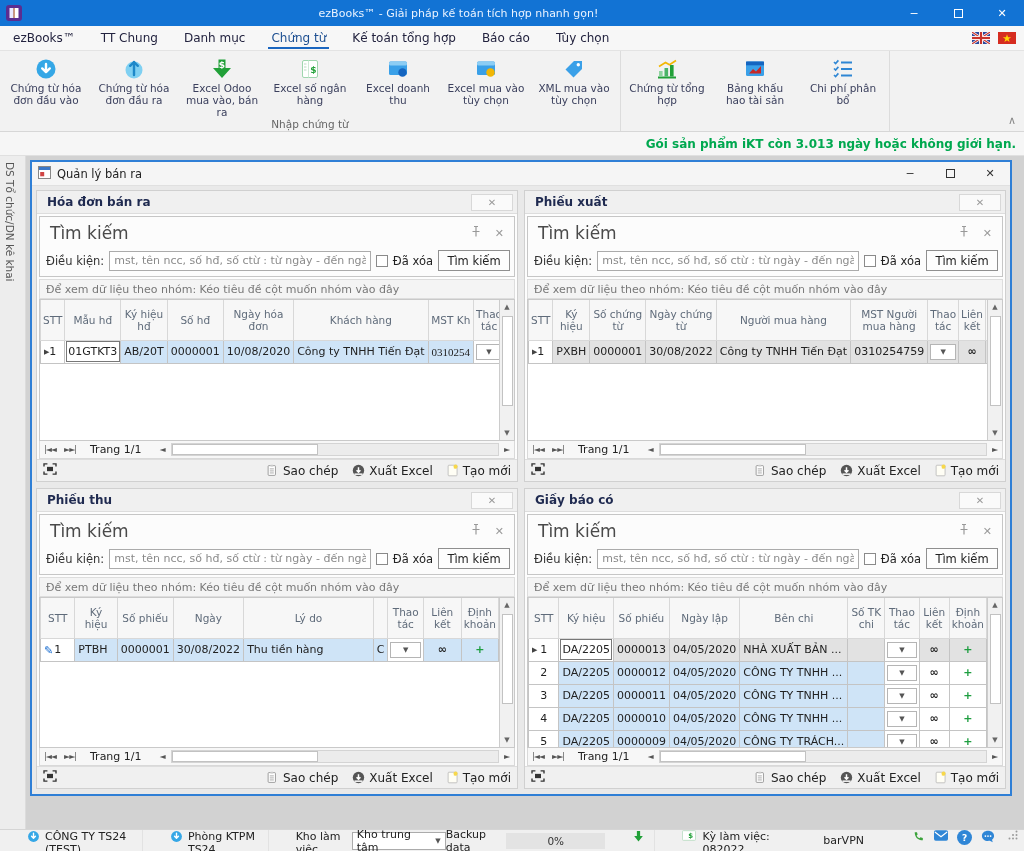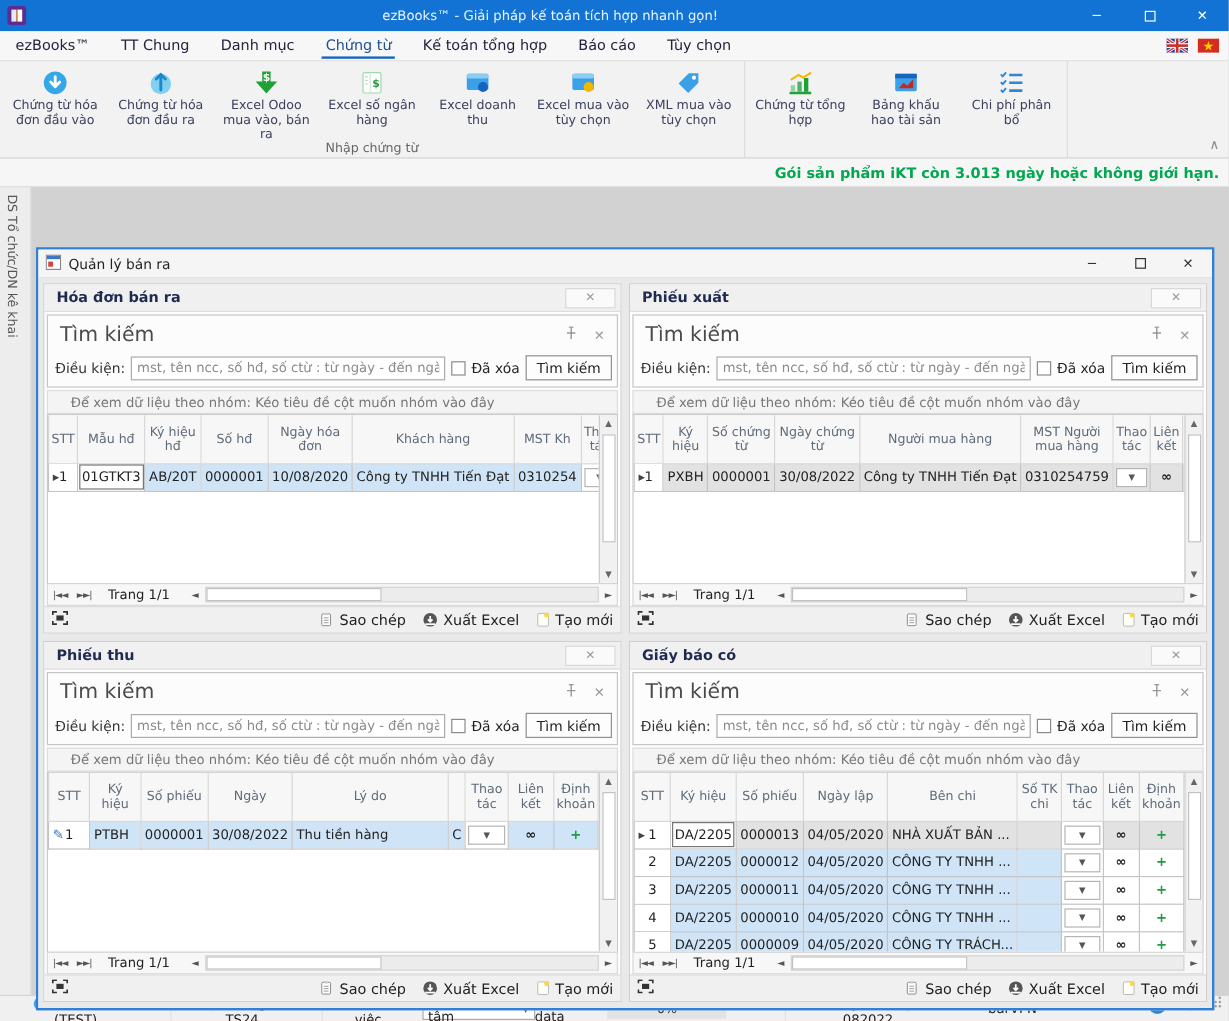--- a/index.html
+++ b/index.html
@@ -36,21 +36,21 @@
 
   
   .msgrow { height:24px; background:#f6f6f6; border-bottom:1px solid #e0e0e0; display:flex; align-items:center; justify-content:flex-end; padding-right:8px; flex:none; }
   .license { color:#00a84f; font-weight:bold; font-size:12px; }
 
   
   .workspace { flex:1; position:relative; background:#d2d2d2; }
   .side-rail { position:absolute; left:0; top:0; bottom:0; width:26px; background:#ededed; border-right:1px solid #dcdcdc; }
   .side-tab { position:absolute; left:4px; top:6px; writing-mode:vertical-rl; font-size:10.5px; color:#555; white-space:nowrap; }
 
-  .inner-window { position:absolute; left:30px; top:4px; width:982px; height:636px; background:#f0f0f0; border:2px solid #2f7fd6; display:flex; flex-direction:column;margin-top:46px; }
+  .inner-window { position:absolute; left:30px; top:4px; width:982px; height:636px; background:#f0f0f0; border:2px solid #2f7fd6; display:flex; flex-direction:column; }
   .inner-titlebar { height:24px; background:#f5f5f5; border-bottom:1px solid #e0e0e0; display:flex; align-items:center; padding-left:6px; flex:none; }
   .inner-title { font-size:11.5px; color:#222; margin-left:6px; }
   .inner-controls { margin-left:auto; display:flex; }
   .inner-btn { width:40px; height:24px; display:flex; align-items:center; justify-content:center; color:#333; font-size:11px; }
   .inner-btn .maxbox { width:9px; height:9px; border:1px solid #333; display:block; }
 
   .panel-grid { flex:1; display:grid; grid-template-columns:1fr 1fr; grid-template-rows:1fr 1.03fr; gap:6px; padding:4px 4px 5px 4px; background:#e9e9e9; overflow:hidden; }
 
   
   .panel { background:#fdfdfd; border:1px solid #d0d0d0; display:flex; flex-direction:column; overflow:hidden; }
@@ -63,21 +63,21 @@
   .stitle { font-size:17px; color:#4a4a4a; }
   .sicons { margin-left:auto; display:flex; gap:14px; align-items:center; color:#9a9a9a; }
   .srow2 { height:27px; display:flex; align-items:center; padding:0 4px 4px 6px; gap:5px; }
   .clabel { font-size:11.5px; color:#333; flex:none;text-align:right; }
   .cinput { flex:1; height:20px; border:1px solid #ababab; font-size:11px; padding:0 4px; color:#333; background:#fff; font-family:inherit; }
   .cinput::placeholder { color:#8a8a8a; }
   .cbx { width:12px; height:12px; border:1px solid #8a8a8a; background:#fff; flex:none; }
   .dlabel { font-size:11.5px; color:#222; flex:none; }
   .sbtn { width:72px; height:21px; background:#fdfdfd; border:1px solid #8f8f8f; font-size:11.5px; color:#222; font-family:inherit; }
 
-  .hint { height:20px; margin:0 2px; border:1px solid #ddd; background:#f4f4f4; color:#777; font-size:11px; display:flex; align-items:center; padding-left:19px; flex:none; }
+  .hint { height:20px; margin:0 2px; border:1px solid #ddd; background:#f4f4f4; color:#777; font-size:11px; display:flex; align-items:center; padding-left:6px; flex:none; }
 
   .gridwrap { flex:1; margin:0 2px; border:1px solid #c9c9c9; background:#fff; overflow:hidden; display:flex; }
   .tblwrap { flex:1; overflow:hidden; }
   table.grid { border-collapse:collapse; table-layout:fixed; }
   table.grid th { border:1px solid #d8d8d8; border-top:none; background:#f7f7f7; color:#5f6b7a; font-weight:normal; font-size:10.5px; padding:2px; height:40px; text-align:center; overflow:hidden; }
   table.grid td { border:1px solid #c4c4c4; font-size:11px; height:23px; padding:0 3px; overflow:hidden; white-space:nowrap; }
   td.stt { position:relative; text-align:center; }
   td.stt .marker { position:absolute; left:3px; top:50%; transform:translateY(-50%); font-size:7px; color:#444; }
   td.stt .marker.pencil { font-size:11px; color:#1d6fd0; }
   .ddbox { height:16px; margin:0 2px; background:#fff; border:1px solid #b5b5b5; display:flex; align-items:center; justify-content:center; }
@@ -339,21 +339,21 @@
                     </tr>
                   </thead>
                   <tbody>
                     <tr>
                       <td class="stt" style="background: rgb(255, 255, 255);"><span class="marker">▶</span>1</td>
                       <td style="background: rgb(255, 255, 255); outline: rgb(119, 119, 119) solid 1px; outline-offset: -2px;">01GTKT3</td>
                       <td style="background: rgb(207, 228, 247);">AB/20T</td>
                       <td style="text-align: right; background: rgb(207, 228, 247);">0000001</td>
                       <td style="background: rgb(207, 228, 247);">10/08/2020</td>
                       <td style="background: rgb(207, 228, 247);">Công ty TNHH Tiến Đạt</td>
-                      <td style="background: rgb(207, 228, 247);">0310254</td>
+                      <td style="background: rgb(207, 228, 247); font-family: Liberation Serif, serif;">0310254</td>
                       <td style="background: rgb(255, 255, 255); padding: 0px;">
                         <div class="ddbox">
                           <span>▼</span>
                         </div>
                       </td>
                     </tr>
                   </tbody>
                 </table>
               </div>
       <div class="vscroll" hidden="">

